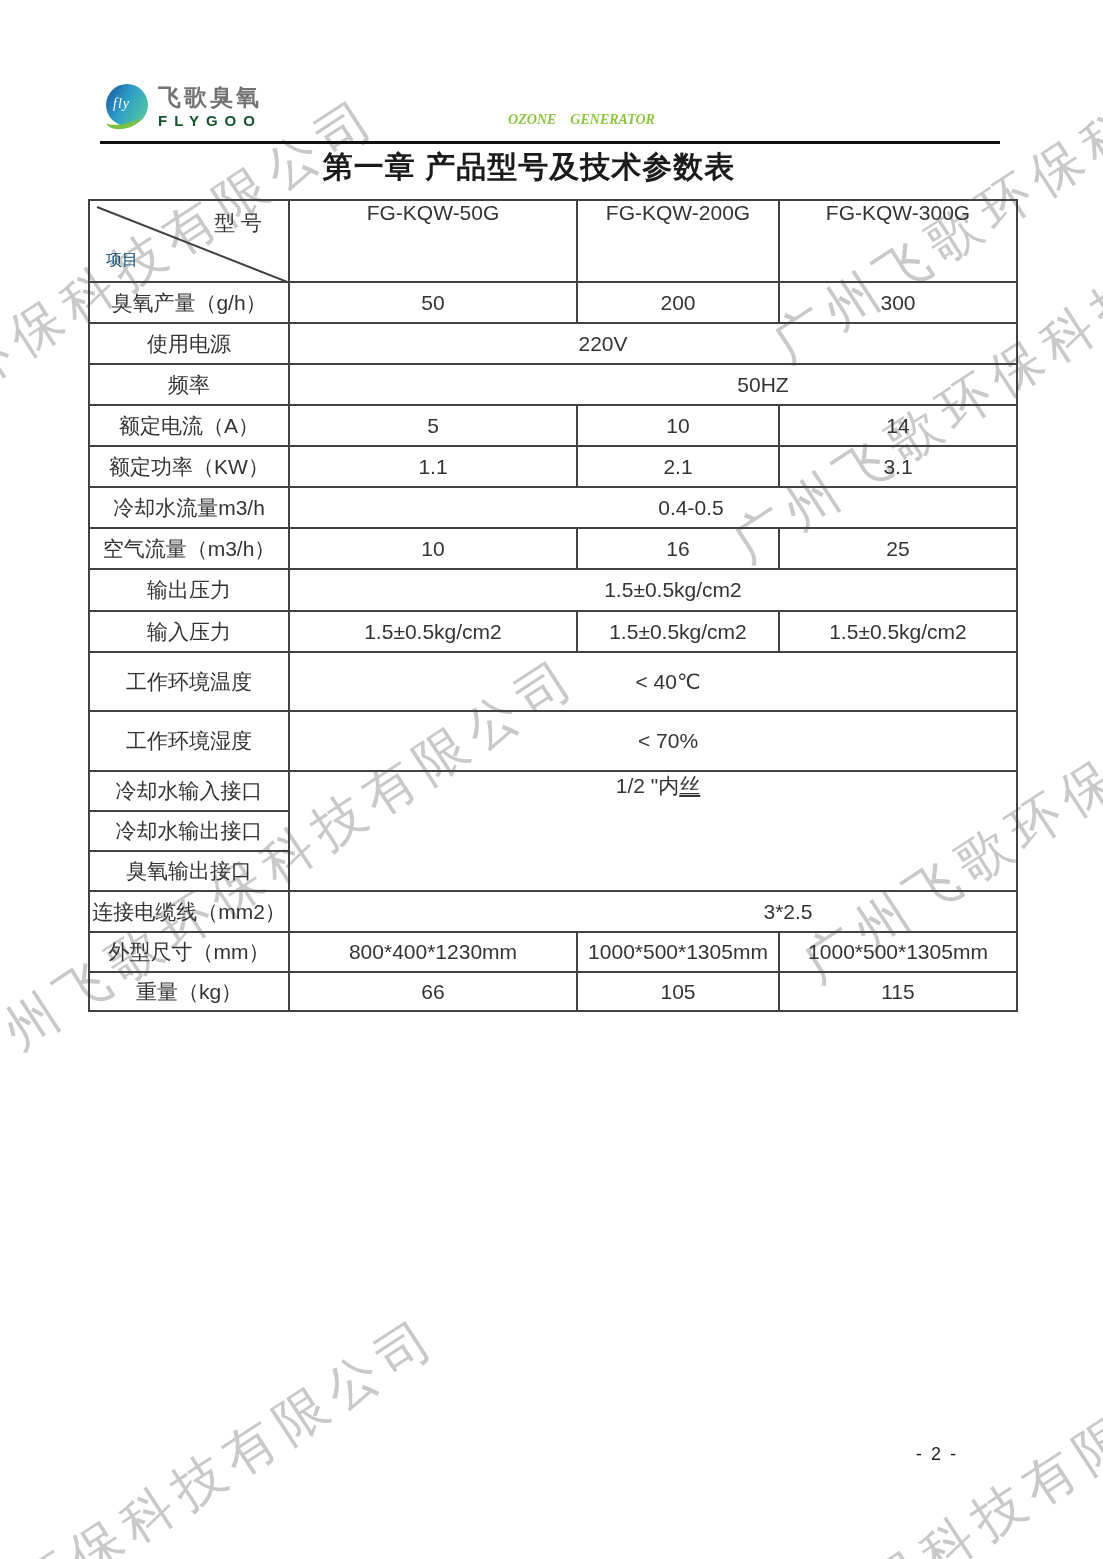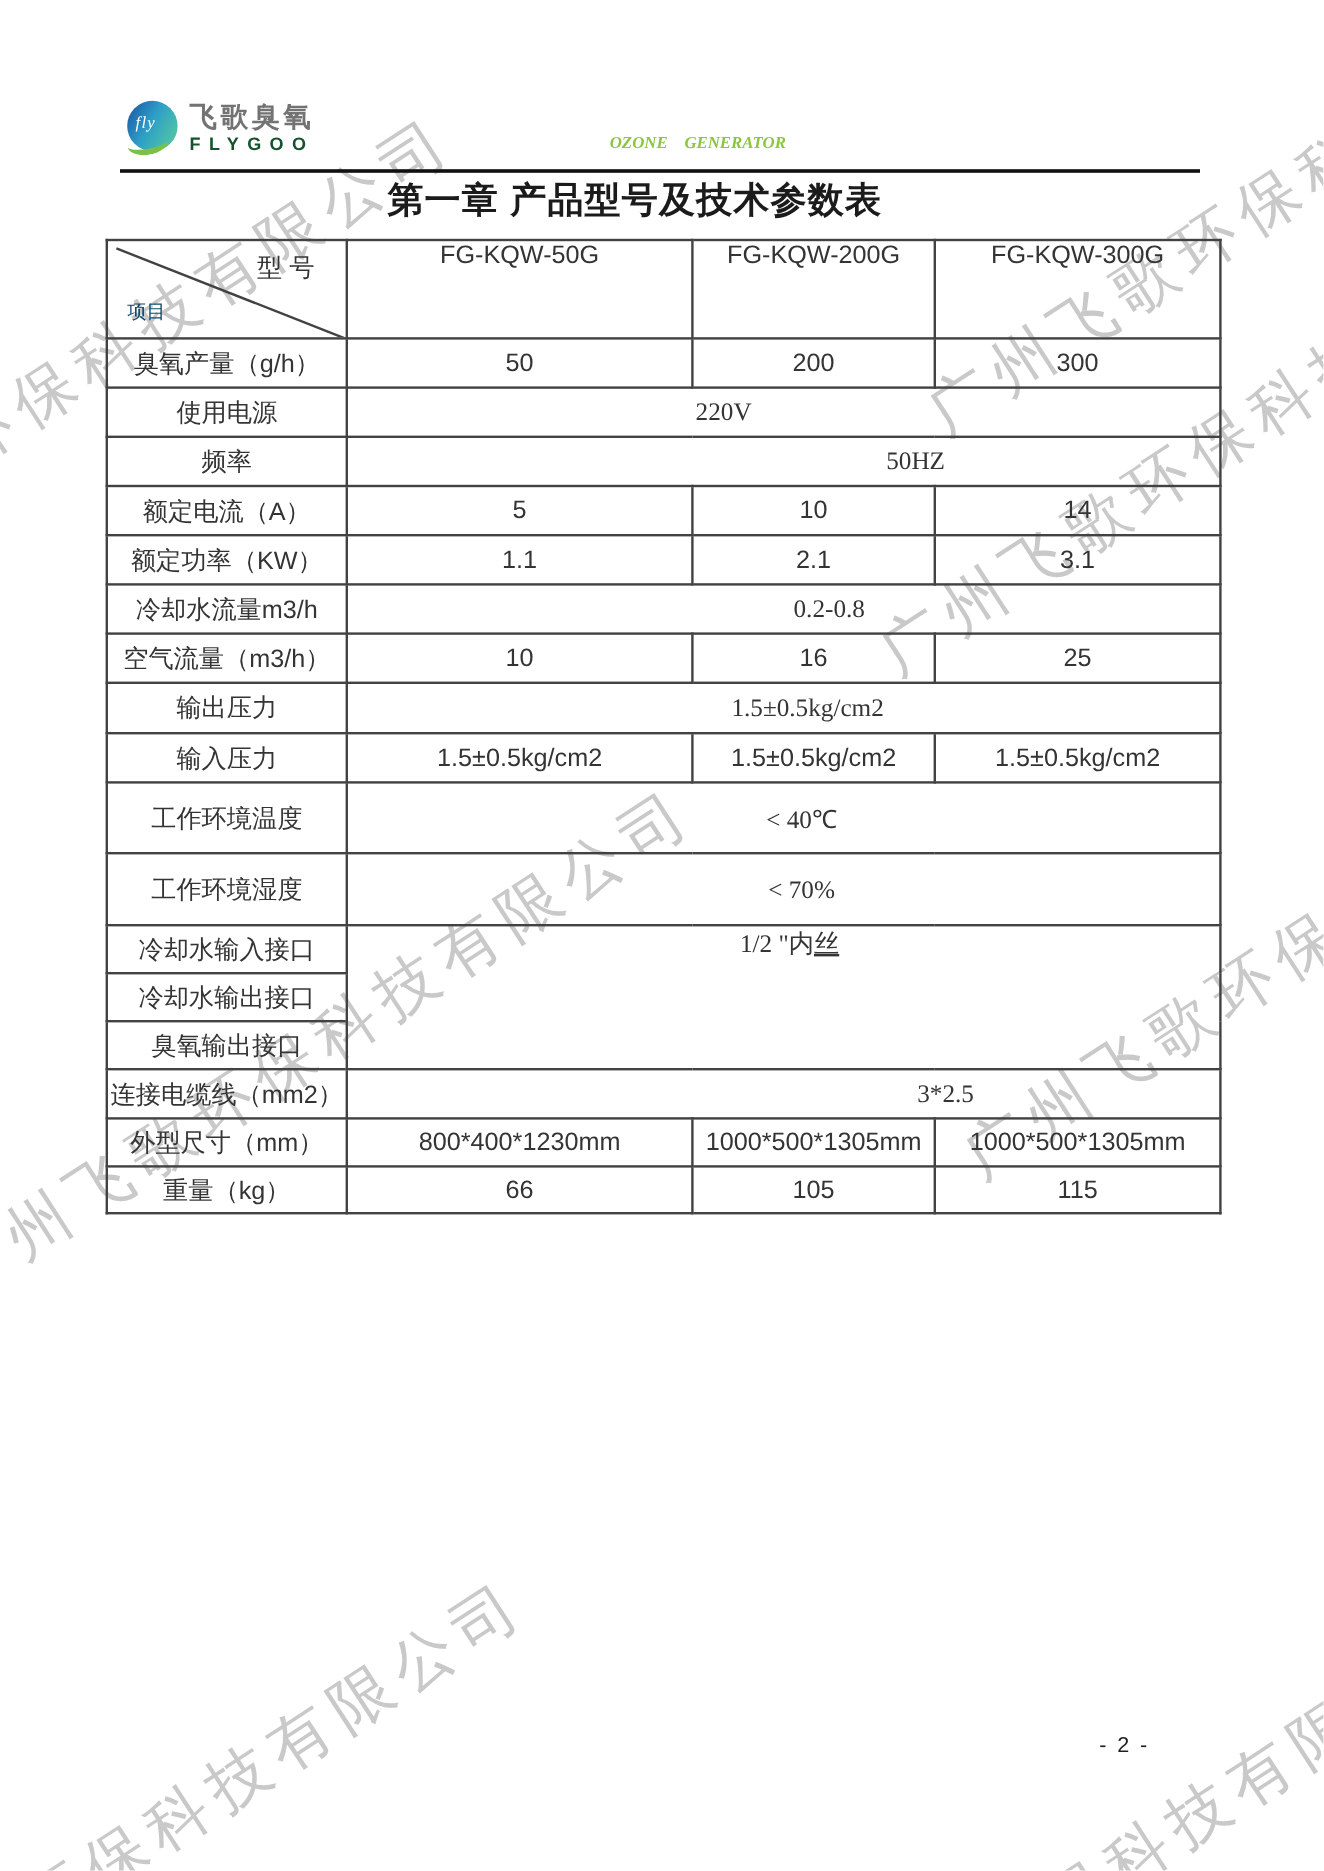--- a/index.html
+++ b/index.html
@@ -60,21 +60,21 @@
   tr.r-head{height:82px;margin-left:34px;} tr.r-std{height:41px;padding-left:20px;} tr.r-out{height:42px;}
   tr.r-temp{height:59px;} tr.r-hum{height:60px;} tr.r-io{height:40px;}
   tr.r-dim{height:40px;} tr.r-last{height:39px;}
   td.corner{position:relative;}
   td.corner svg{position:absolute;left:0;top:0;}
   .corner-model{position:absolute;right:26px;top:8px;font-size:21px;color:#343434;}
   .corner-item{position:absolute;left:16px;bottom:10px;font-size:16px;color:#0c4a6e;}
   td.model-cell{vertical-align:top;padding-top:13px;padding-left:28px;}
   td.val{padding-left:28px;}
   td.iov{vertical-align:top;padding-top:7px;}
-  .mv{display:inline-block;font-family:Liberation Serif, serif;}
+  .mv{display:inline-block;}
   .dx-m50{transform:translateX(-50px);} .dx-p110{transform:translateX(110px);}
   .dx-p38{transform:translateX(38px);}  .dx-p20{transform:translateX(20px);}
   .dx-p15{transform:translateX(15px);}  .dx-p5{transform:translateX(5px);}
   .dx-p135{transform:translateX(135px);}
   .u{text-decoration:underline;}
   
   .page-num{position:absolute;left:916px;top:1444px;font-size:18px;color:#1f1f1f;z-index:2;letter-spacing:2px;}
 </style>
 </head>
 <body>
@@ -157,21 +157,21 @@
     <tr class="r-std">
       <td>额定功率（KW）</td>
       <td class="val">1.1</td>
       <td class="val">2.1</td>
       <td class="val">3.1</td>
     </tr>
 
     <tr class="r-std">
       <td>冷却水流量m3/h</td>
       <td colspan="3">
-        <span class="mv dx-p38">0.2-0.8</span>
+        <span class="mv dx-p38">0.4-0.5</span>
       </td>
     </tr>
 
     <tr class="r-std">
       <td>空气流量（m3/h）</td>
       <td class="val">10</td>
       <td class="val">16</td>
       <td class="val">25</td>
     </tr>
 

